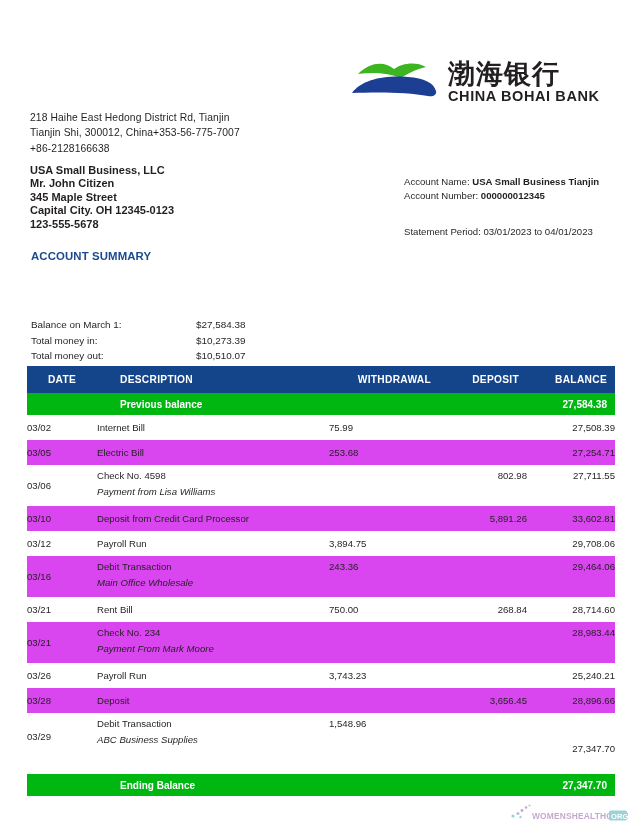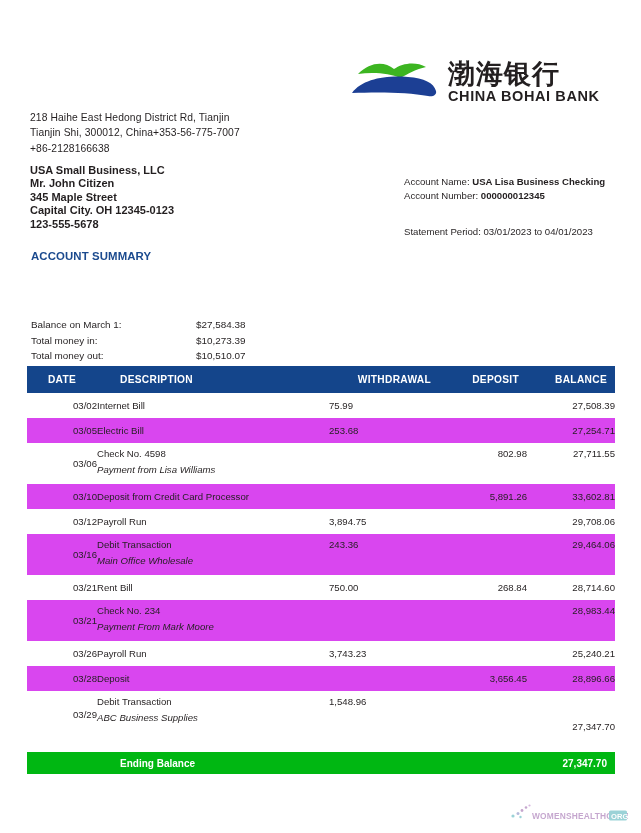--- a/index.html
+++ b/index.html
@@ -128,21 +128,21 @@
 
   tr.txn td {
     padding: 0;
     vertical-align: middle;
     color: #231f20;
     background: #ffffff;
   }
   tr.txn.alt td { background: #d946ef; }
 
   td.t-date {
-    text-align: right;
+    text-align: left;
     font-size: 9.6px;
   }
   td.t-desc {
     padding-left: 23px;
     font-size: 9.6px;
     line-height: 15.5px;
   }
   td.t-desc .sub {
     font-style: italic;
     display: block;
@@ -220,21 +220,21 @@
   <div>USA Small Business, LLC</div>
   <div>Mr. John Citizen</div>
   <div>345 Maple Street</div>
   <div>Capital City. OH 12345-0123</div>
   <div>123-555-5678</div>
 </div>
 
 <div id="account-info">
   <div>
     <span>Account Name:</span>
-    <span class="val">USA Lisa Business Checking</span>
+    <span class="val">USA Small Business Tianjin</span>
   </div>
   <div>
     <span>Account Number:</span>
     <span class="val">000000012345</span>
   </div>
   <div id="statement-period">Statement Period: 03/01/2023 to 04/01/2023</div>
 </div>
 
 <div id="account-summary-title">ACCOUNT SUMMARY</div>
 <table id="account-summary-table">
@@ -270,20 +270,27 @@
     <tr>
       <th class="h-date">DATE</th>
       <th class="h-desc">DESCRIPTION</th>
       <th class="h-wd">WITHDRAWAL</th>
       <th class="h-dep">DEPOSIT</th>
       <th class="h-bal">BALANCE</th>
     </tr>
   </thead>
   <tbody id="txn-body">
 
+    <tr class="band-row">
+      <td></td>
+      <td class="b-desc">Previous balance</td>
+      <td></td>
+      <td></td>
+      <td class="b-bal">27,584.38</td>
+    </tr>
 
     <tr class="txn h-single">
       <td class="t-date">03/02</td>
       <td class="t-desc"><span>Internet Bill</span></td>
       <td class="t-wd">75.99</td>
       <td class="t-dep"></td>
       <td class="t-bal">27,508.39</td>
     </tr>
     <tr class="txn alt h-single">
       <td class="t-date">03/05</td>

